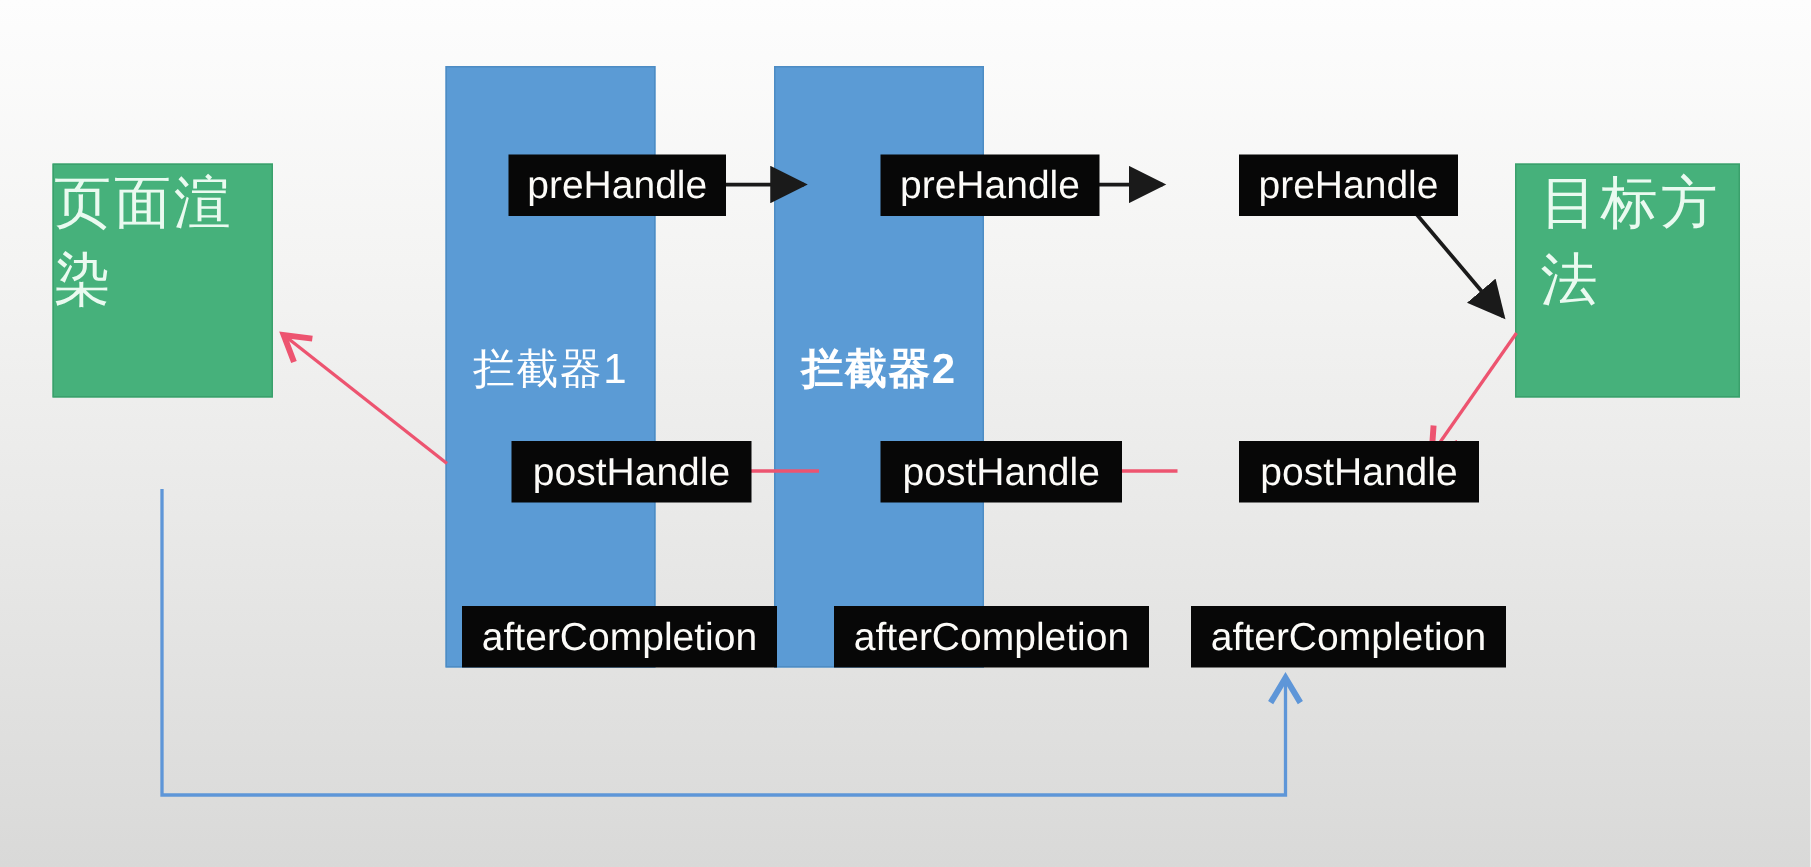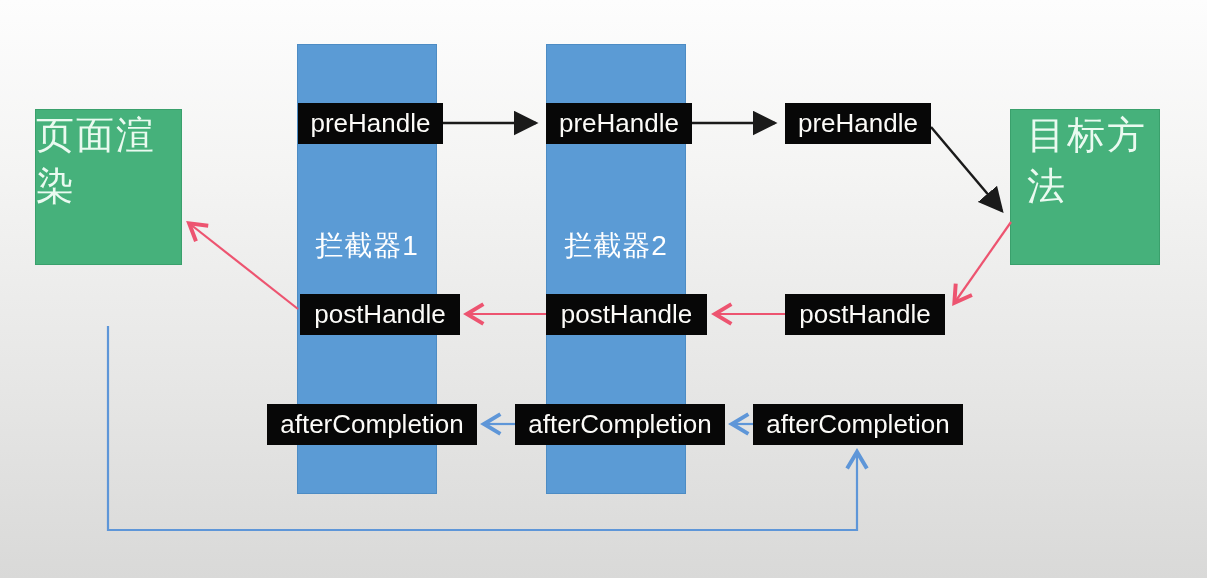--- a/index.html
+++ b/index.html
@@ -4,59 +4,60 @@
 <style>
   html,body{margin:0;padding:0;}
   .canvas{
     position:relative;
     width:1207px;height:578px;
     overflow:hidden;
     background:linear-gradient(180deg,#fdfdfd 0%,#f4f4f3 30%,#e7e7e6 65%,#d9d9d8 100%);
     font-family:"Liberation Sans","DejaVu Sans",sans-serif;
   }
   .column{
-    position:absolute;top:44px;height:450px;width:140px;
+    position:absolute;top:44px;height:401px;width:140px;
     background:#5b9bd5;border:1px solid #4d8cc4;box-sizing:border-box;
     z-index:1;
   }
   .column-label{
     position:absolute;left:0;top:182px;width:100%;
     text-align:center;color:#ffffff;font-size:28px;letter-spacing:1px;
   }
   .green-box{
     position:absolute;top:109px;height:156px;
     background:#46b17b;border:1px solid #3aa06c;box-sizing:border-box;
     display:flex;align-items:flex-start;justify-content:center;
     color:#eafaf0;font-size:38px;letter-spacing:2px;
     z-index:1;
   }
   .tag{
     position:absolute;height:41px;background:#070707;
     display:flex;align-items:center;justify-content:center;
     color:#fcfbf8;font-size:26px;
     z-index:3;
+    margin-left:41px;
   }
   .arrows{position:absolute;left:0;top:0;z-index:2;}
 </style>
 </head>
 <body>
 
 <div class="canvas">
 
   <div class="green-box" style="left:35px;width:147px;">
     <span>页面渲染</span>
   </div>
   <div class="green-box" style="left:1010px;width:150px;padding-left:16px;">
     <span>目标方法</span>
   </div>
 
   <div class="column" style="left:297px;">
     <div class="column-label">拦截器1</div>
   </div>
-  <div class="column" style="left:546px;">
+  <div class="column" style="left:516px;font-weight:bold;">
     <div class="column-label">拦截器2</div>
   </div>
 
   <svg class="arrows" width="1207" height="578">
     <defs>
       <marker id="mBlack" markerWidth="12" markerHeight="10" refX="9" refY="5" orient="auto">
         <path d="M0,0 L10,5 L0,10 z" fill="#1a1a1a"></path>
       </marker>
       <marker id="mPink" markerWidth="12" markerHeight="12" refX="8" refY="5.5" orient="auto">
         <path d="M1,1 L8.5,5.5 L1,10" fill="none" stroke="#ed5470" stroke-width="1.8"></path>

